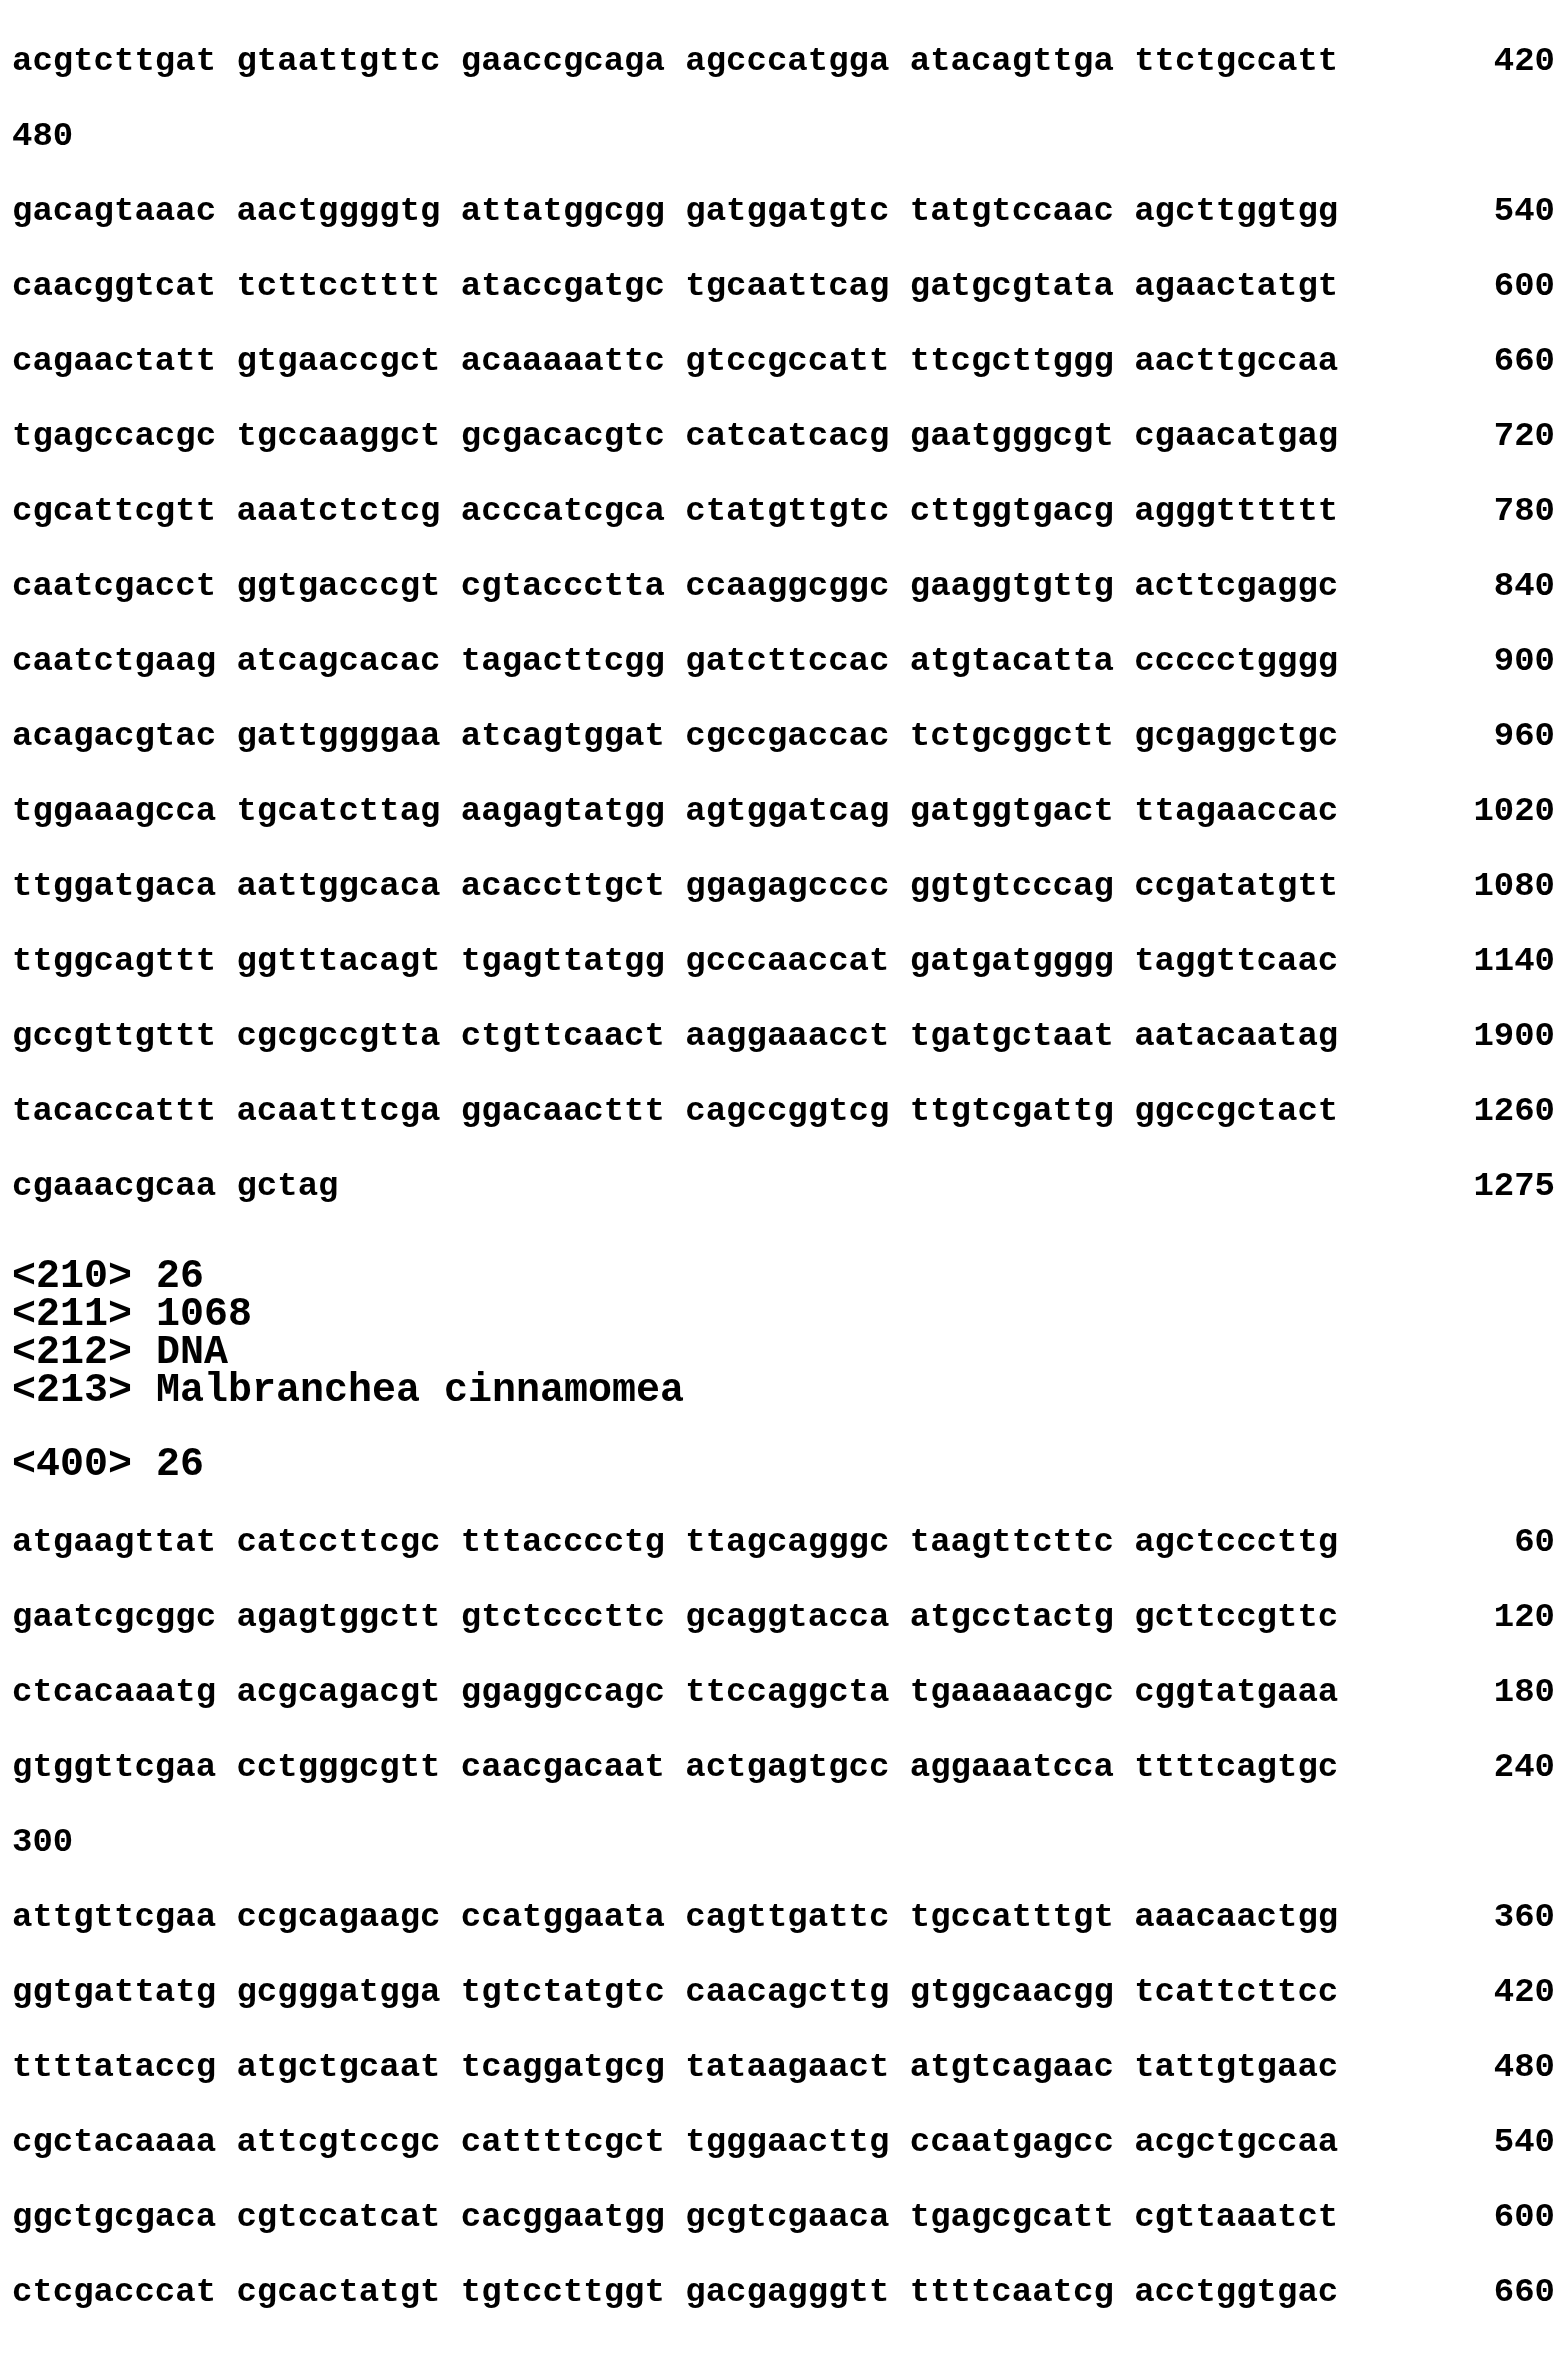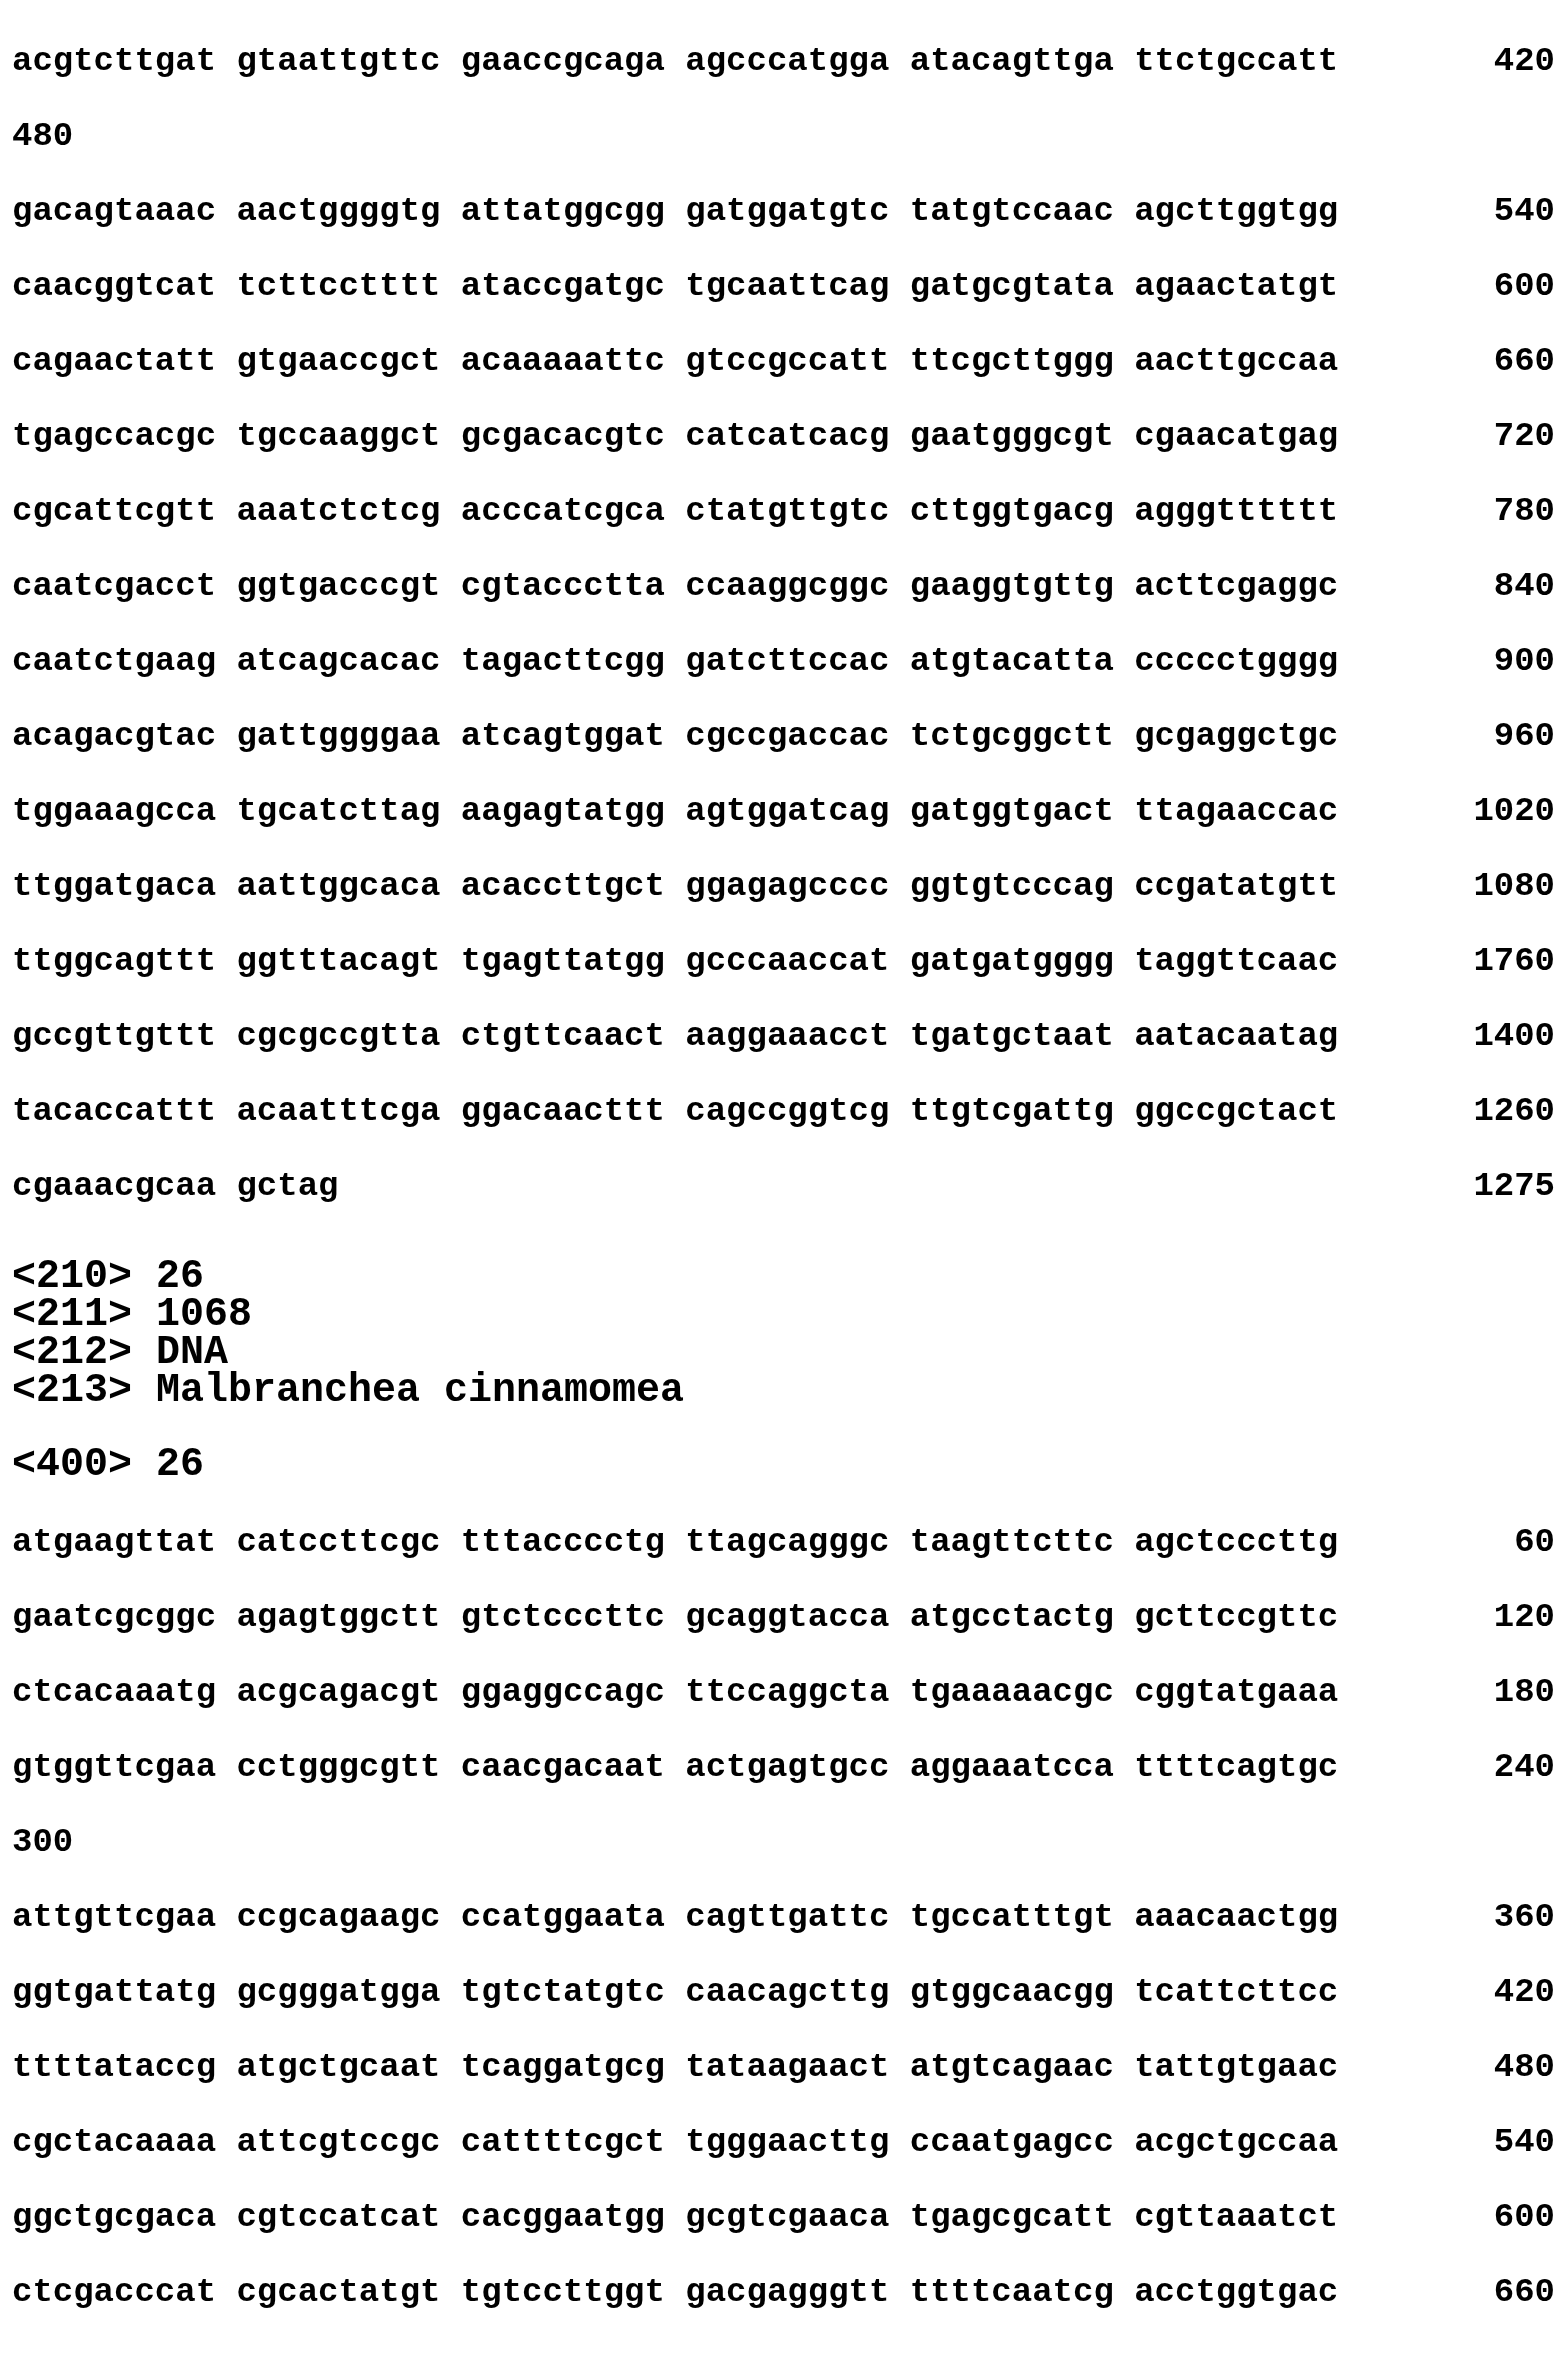--- a/index.html
+++ b/index.html
@@ -76,22 +76,22 @@
       <div class="seq-line"><span class="seq-text">gacagtaaac aactggggtg attatggcgg gatggatgtc tatgtccaac agcttggtgg</span><span class="seq-num">540</span></div>
       <div class="seq-line"><span class="seq-text">caacggtcat tcttcctttt ataccgatgc tgcaattcag gatgcgtata agaactatgt</span><span class="seq-num">600</span></div>
       <div class="seq-line"><span class="seq-text">cagaactatt gtgaaccgct acaaaaattc gtccgccatt ttcgcttggg aacttgccaa</span><span class="seq-num">660</span></div>
       <div class="seq-line"><span class="seq-text">tgagccacgc tgccaaggct gcgacacgtc catcatcacg gaatgggcgt cgaacatgag</span><span class="seq-num">720</span></div>
       <div class="seq-line"><span class="seq-text">cgcattcgtt aaatctctcg acccatcgca ctatgttgtc cttggtgacg agggtttttt</span><span class="seq-num">780</span></div>
       <div class="seq-line"><span class="seq-text">caatcgacct ggtgacccgt cgtaccctta ccaaggcggc gaaggtgttg acttcgaggc</span><span class="seq-num">840</span></div>
       <div class="seq-line"><span class="seq-text">caatctgaag atcagcacac tagacttcgg gatcttccac atgtacatta ccccctgggg</span><span class="seq-num">900</span></div>
       <div class="seq-line"><span class="seq-text">acagacgtac gattggggaa atcagtggat cgccgaccac tctgcggctt gcgaggctgc</span><span class="seq-num">960</span></div>
       <div class="seq-line"><span class="seq-text">tggaaagcca tgcatcttag aagagtatgg agtggatcag gatggtgact ttagaaccac</span><span class="seq-num">1020</span></div>
       <div class="seq-line"><span class="seq-text">ttggatgaca aattggcaca acaccttgct ggagagcccc ggtgtcccag ccgatatgtt</span><span class="seq-num">1080</span></div>
-      <div class="seq-line"><span class="seq-text">ttggcagttt ggtttacagt tgagttatgg gcccaaccat gatgatgggg taggttcaac</span><span class="seq-num">1760</span></div>
-      <div class="seq-line"><span class="seq-text">gccgttgttt cgcgccgtta ctgttcaact aaggaaacct tgatgctaat aatacaatag</span><span class="seq-num">1400</span></div>
+      <div class="seq-line"><span class="seq-text">ttggcagttt ggtttacagt tgagttatgg gcccaaccat gatgatgggg taggttcaac</span><span class="seq-num">1140</span></div>
+      <div class="seq-line"><span class="seq-text">gccgttgttt cgcgccgtta ctgttcaact aaggaaacct tgatgctaat aatacaatag</span><span class="seq-num">1900</span></div>
       <div class="seq-line"><span class="seq-text">tacaccattt acaatttcga ggacaacttt cagccggtcg ttgtcgattg ggccgctact</span><span class="seq-num">1260</span></div>
       <div class="seq-line"><span class="seq-text">cgaaacgcaa gctag</span><span class="seq-num">1275</span></div>
     </div>
 
   <div class="meta-block" id="meta">
       <div class="meta-line"><span class="meta-tag">&lt;210&gt;</span><span class="meta-value">26</span></div>
       <div class="meta-line"><span class="meta-tag">&lt;211&gt;</span><span class="meta-value">1068</span></div>
       <div class="meta-line"><span class="meta-tag">&lt;212&gt;</span><span class="meta-value">DNA</span></div>
       <div class="meta-line"><span class="meta-tag">&lt;213&gt;</span><span class="meta-value">Malbranchea cinnamomea</span></div>
     </div>

